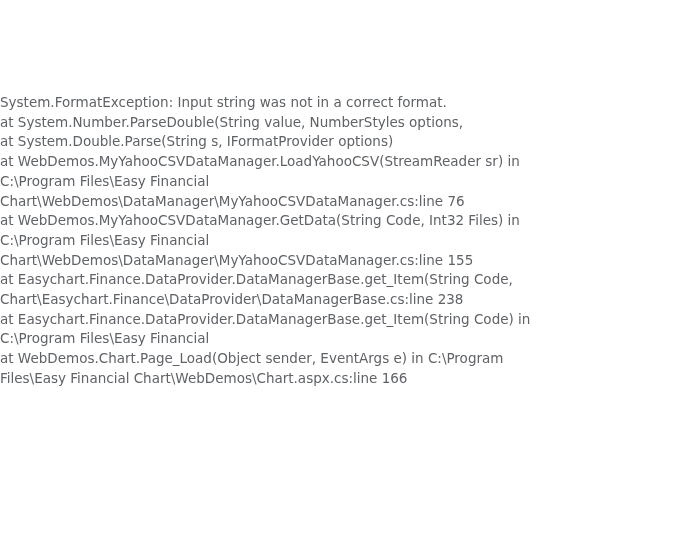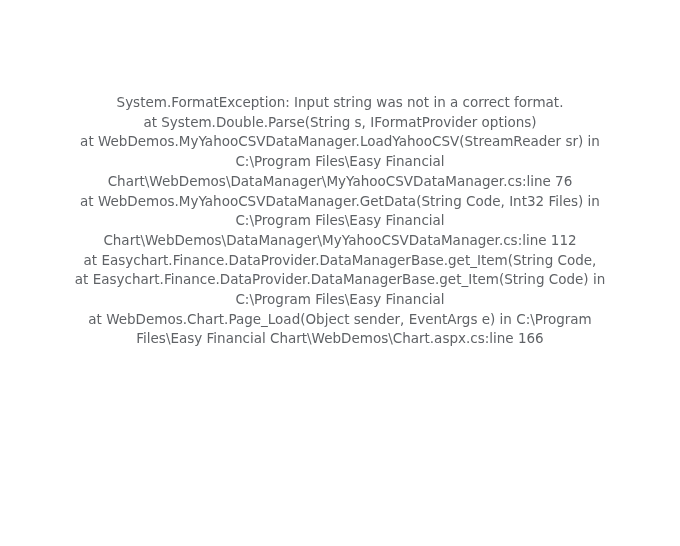--- a/index.html
+++ b/index.html
@@ -9,40 +9,41 @@
   }
   body {
     width: 680px;
     height: 546px;
     overflow: hidden;
     font-family: "DejaVu Sans", "Liberation Sans", sans-serif;
   }
   .stack-trace {
     padding-top: 93px;
     width: 100%;
-    text-align: center;
     color: #5f6266;
     font-size: 13.5px;
     line-height: 19.7px;
     letter-spacing: 0px;
   }
   .stack-line {
     white-space: nowrap;
   }
 </style>
 </head>
 <body>
 
 <div class="stack-trace">
   <div class="stack-line">System.FormatException: Input string was not in a correct format.</div>
+  <div class="stack-line">at System.Number.ParseDouble(String value, NumberStyles options,</div>
   <div class="stack-line">at System.Double.Parse(String s, IFormatProvider options)</div>
   <div class="stack-line">at WebDemos.MyYahooCSVDataManager.LoadYahooCSV(StreamReader sr) in</div>
   <div class="stack-line">C:\Program Files\Easy Financial</div>
   <div class="stack-line">Chart\WebDemos\DataManager\MyYahooCSVDataManager.cs:line 76</div>
   <div class="stack-line">at WebDemos.MyYahooCSVDataManager.GetData(String Code, Int32 Files) in</div>
   <div class="stack-line">C:\Program Files\Easy Financial</div>
-  <div class="stack-line">Chart\WebDemos\DataManager\MyYahooCSVDataManager.cs:line 112</div>
+  <div class="stack-line">Chart\WebDemos\DataManager\MyYahooCSVDataManager.cs:line 155</div>
   <div class="stack-line">at Easychart.Finance.DataProvider.DataManagerBase.get_Item(String Code,</div>
+  <div class="stack-line">Chart\Easychart.Finance\DataProvider\DataManagerBase.cs:line 238</div>
   <div class="stack-line">at Easychart.Finance.DataProvider.DataManagerBase.get_Item(String Code) in</div>
   <div class="stack-line">C:\Program Files\Easy Financial</div>
   <div class="stack-line">at WebDemos.Chart.Page_Load(Object sender, EventArgs e) in C:\Program</div>
   <div class="stack-line">Files\Easy Financial Chart\WebDemos\Chart.aspx.cs:line 166</div>
 </div>
 
 </body></html>

